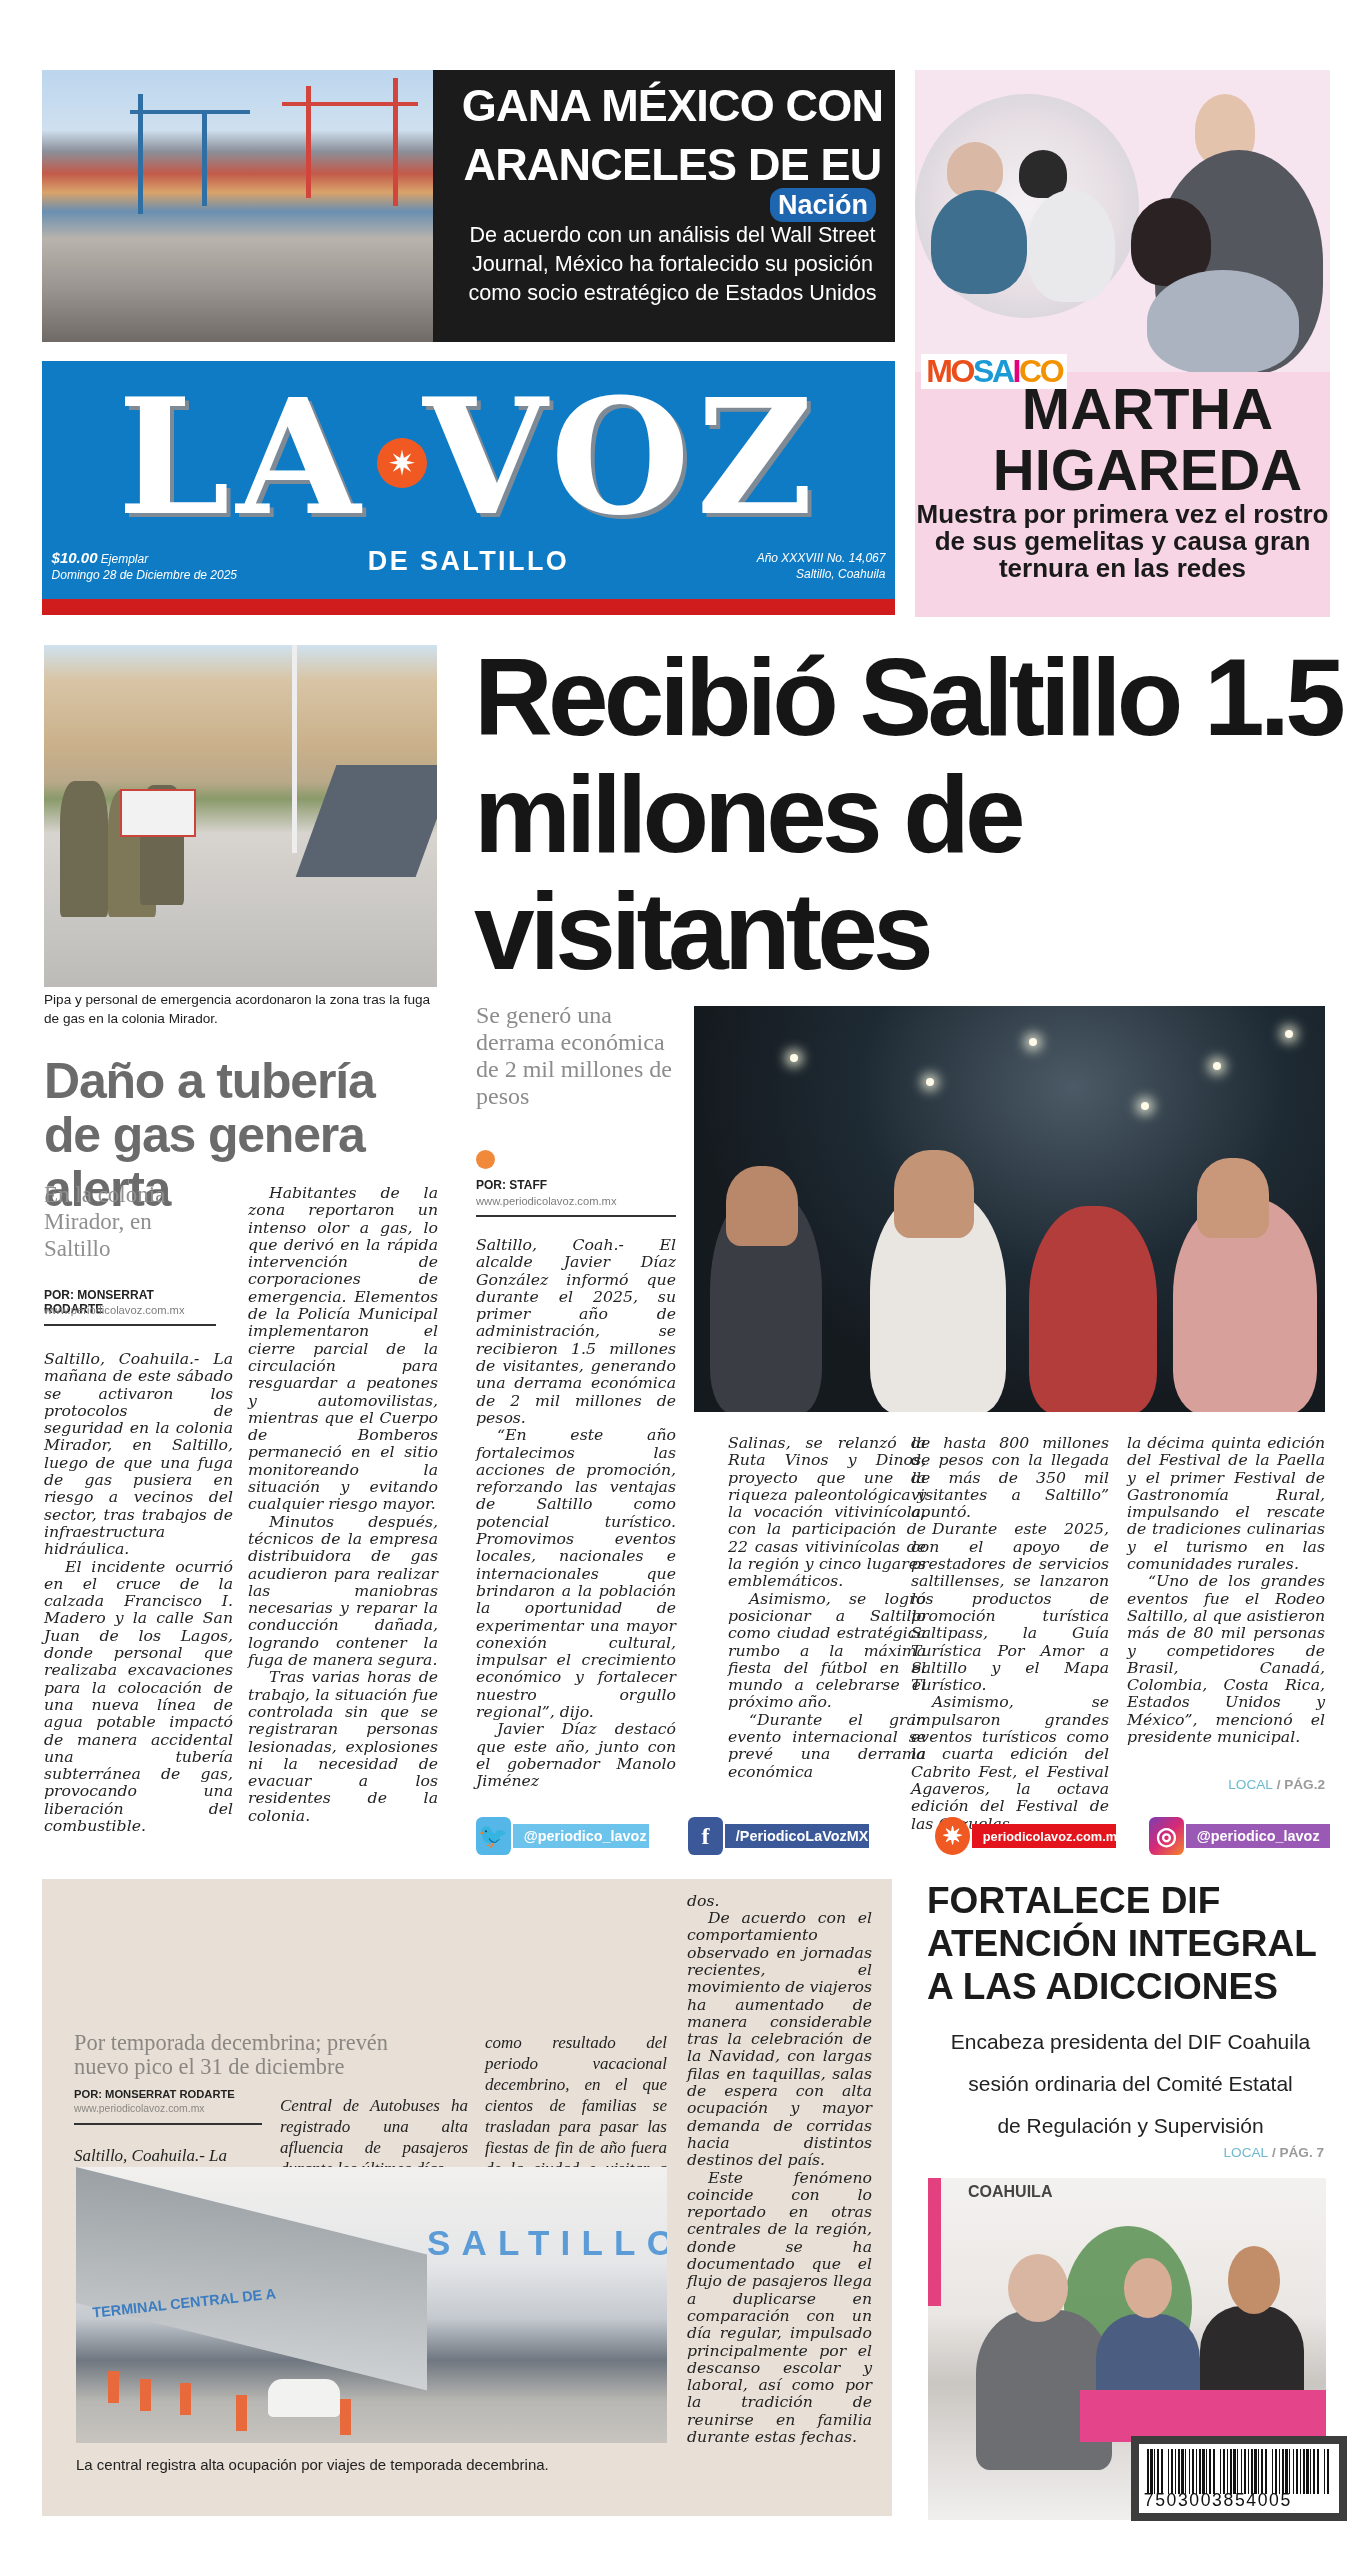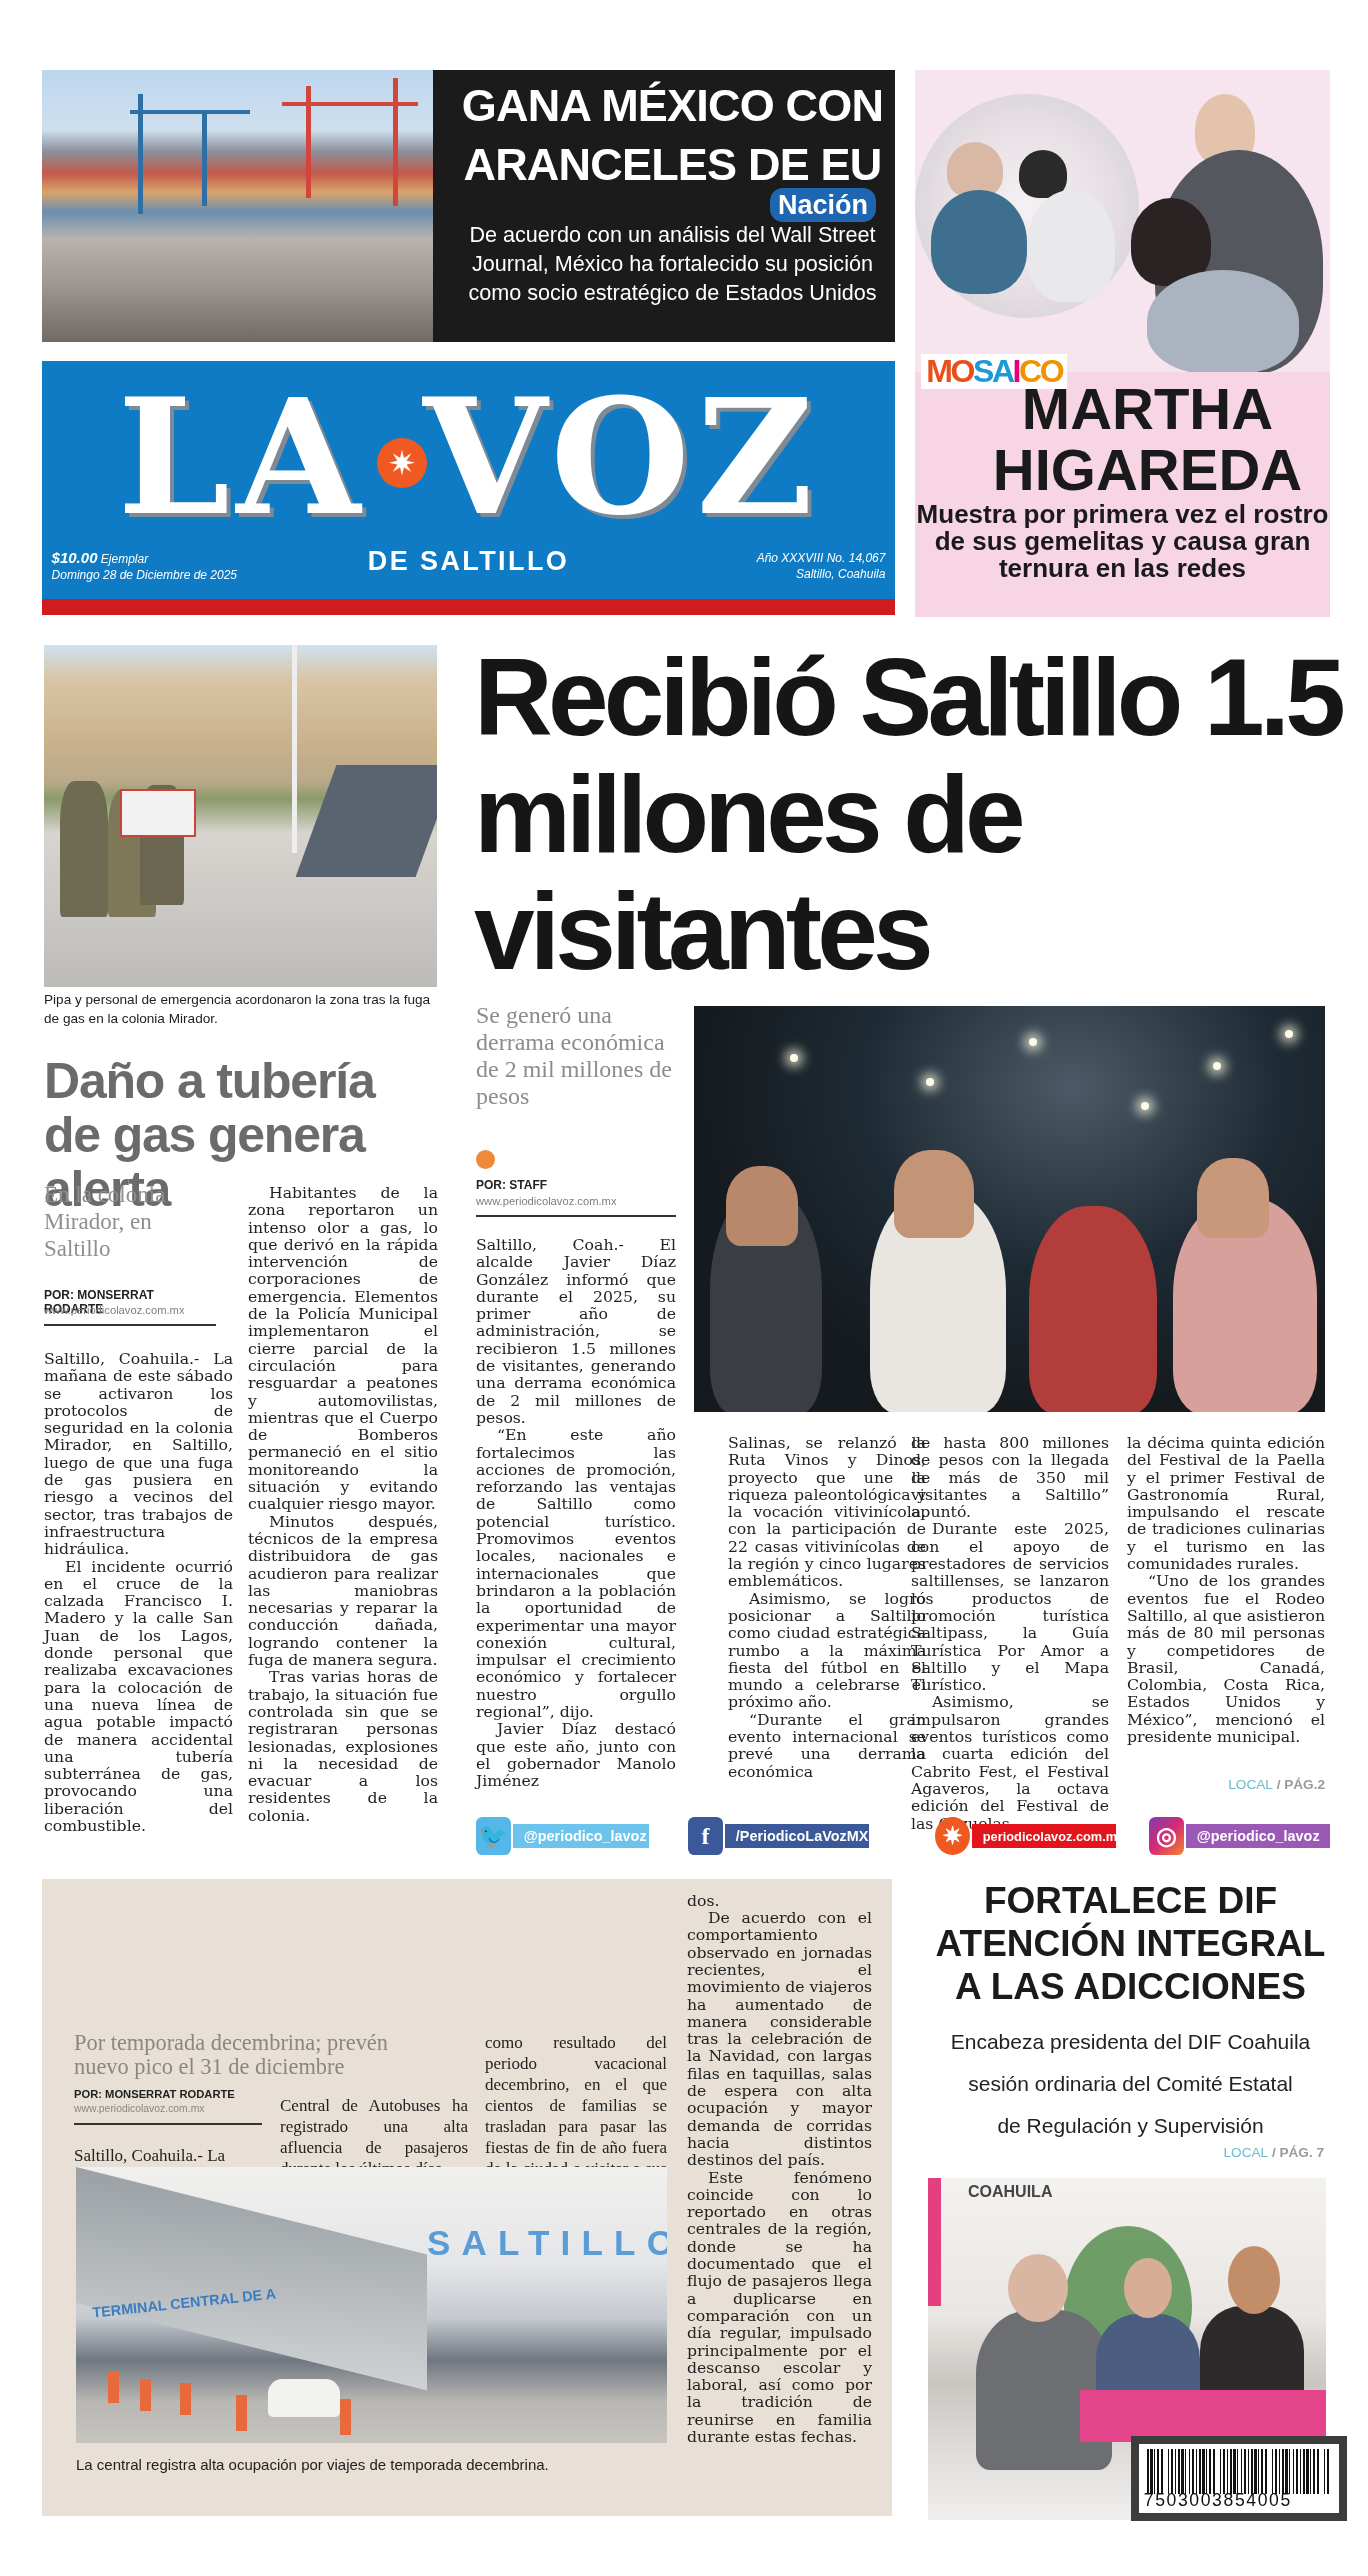--- a/index.html
+++ b/index.html
@@ -39,21 +39,21 @@
   
   #gas-photo { left: 44px; top: 645px; width: 393px; height: 342px; overflow: hidden;
      background: linear-gradient(180deg, #cfe2ef 0%, #d8c5a6 10%, #c9b08a 30%, #b9a98a 40%, #8a9a6a 45%, #d8d4cf 55%, #c9c7c4 80%, #bdbbb7 100%); }
   #gas-caption { left: 44px; top: 990px; width: 399px; font-size: 13.6px; line-height: 19px; color: #222; }
   #gas-title { left: 44px; top: 1054px; width: 399px; font-weight: 700; font-size: 50px; line-height: 54px; color: #6b6b6b; letter-spacing: -1.2px; }
   #gas-deck { left: 44px; top: 1181px; width: 172px; font-size: 23px; line-height: 27px; color: #8f8f8f; }
   #gas-byline { left: 44px; top: 1288px; width: 172px; font-weight: 700; font-size: 12px; }
   #gas-url { left: 44px; top: 1304px; font-size: 11.2px; color: #7d7d7d; }
   #gas-rule { left: 44px; top: 1324px; width: 172px; height: 1.6px; background: #333; }
   .col { font-family: "DejaVu Serif", serif; font-size: 15.7px; line-height: 17.3px; text-align: justify; color: #222; hyphens: auto; }
-  .col p { text-indent: 21px; }
+  .col p { text-indent: 21px; font-style: italic; }
   .col p.first { text-indent: 0; }
 
   
   #main-title { left: 474px; top: 639px; width: 879px; font-weight: 900; font-size: 109px; line-height: 117px; letter-spacing: -4.8px; color: #161616; }
   #main-deck { left: 476px; top: 1002px; width: 200px; font-size: 24px; line-height: 27px; color: #8c8c8c; }
   #main-dot { left: 476px; top: 1150px; width: 19px; height: 19px; border-radius: 50%; background: #f08a3a; }
   #main-byline { left: 476px; top: 1178px; font-weight: 700; font-size: 12px; }
   #main-url { left: 476px; top: 1195px; font-size: 11.2px; color: #7d7d7d; }
   #main-rule { left: 476px; top: 1215px; width: 200px; height: 1.6px; background: #333; }
   #crowd-photo { left: 694px; top: 1006px; width: 631px; height: 406px; overflow: hidden;
@@ -71,21 +71,21 @@
   #bus { left: 42px; top: 1879px; width: 850px; height: 637px; background: #e8e0d6; }
   #bus-title { left: 24px; top: 17.6px; width: 607px; font-weight: 700; font-size: 56px; line-height: 59px; letter-spacing: -1.6px; color: #1b1b1b; }
   #bus-deck { left: 32px; top: 152px; width: 367px; font-family: "Liberation Serif", serif; font-size: 22.4px; line-height: 24px; color: #8a8783; }
   #bus-byline { left: 32px; top: 209px; font-weight: 700; font-size: 11.2px; }
   #bus-url { left: 32px; top: 224px; font-size: 10.4px; color: #8a8783; }
   #bus-rule { left: 32px; top: 244px; width: 188px; height: 1.6px; background: #333; }
   #bus-photo { left: 34px; top: 288px; width: 591px; height: 276px; overflow: hidden; background: linear-gradient(180deg, #f1f0ee 0%, #e5e6e8 35%, #c4c9cf 55%, #6f7780 70%, #b8b7b3 85%, #c7c4bf 100%); }
   #bus-caption { left: 34px; top: 577px; font-family: "Liberation Sans", sans-serif; font-size: 15px; color: #222; }
 
   
-  #dif-title { left: 927px; top: 1879px; width: 407px; text-align: center; font-weight: 900; font-size: 37px; line-height: 43px; color: #1b1b1b; }
+  #dif-title { left: 927px; top: 1879px; width: 407px; font-weight: 900; font-size: 37px; line-height: 43px; color: #1b1b1b; }
   #dif-sub { left: 927px; top: 2021px; width: 407px; text-align: center; font-size: 21px; line-height: 42px; color: #222; }
   #dif-page { left: 927px; top: 2145px; width: 397px; text-align: right; font-size: 13.6px; font-weight: 700; }
   #dif-photo { left: 928px; top: 2178px; width: 398px; height: 342px; overflow: hidden; background: linear-gradient(180deg, #f4f2f0 0%, #e9e6e3 40%, #c9c6c2 60%, #dfdcd9 80%, #f0efee 100%); }
   #barcode { left: 1131px; top: 2436px; width: 216px; height: 85px; background: #3d3d3d; padding: 8px; }
   #barcode-inner { width: 100%; height: 100%; background: #fff; position: relative; }
   .section-tag { color: #6fb9cf; font-weight: 400; }
   .section-page { color: #9a9a9a; margin-top: 37px; }
 </style>
 </head>
 <body>

